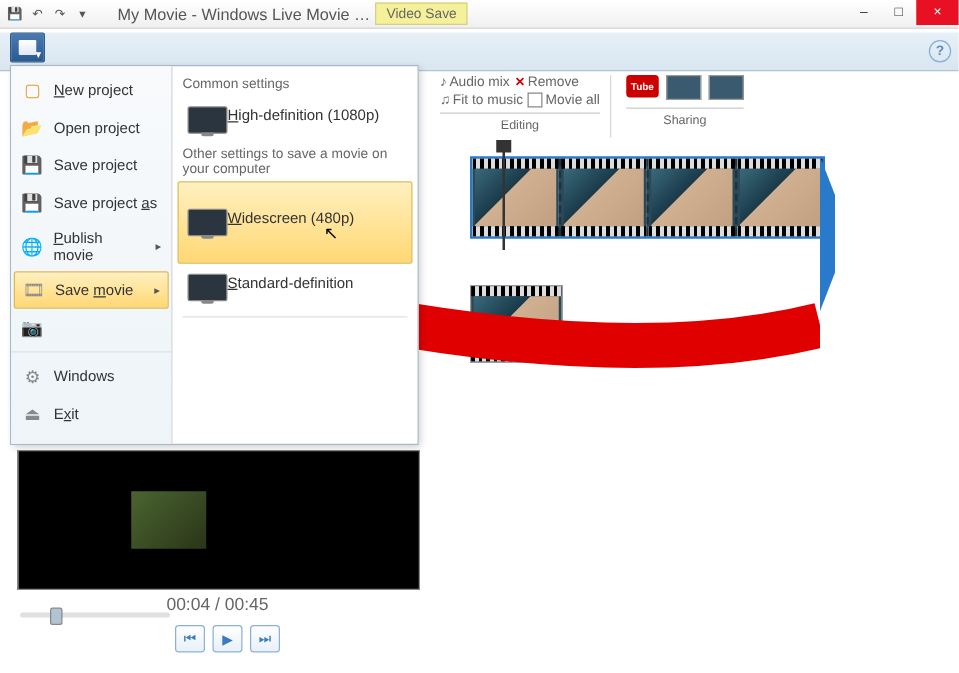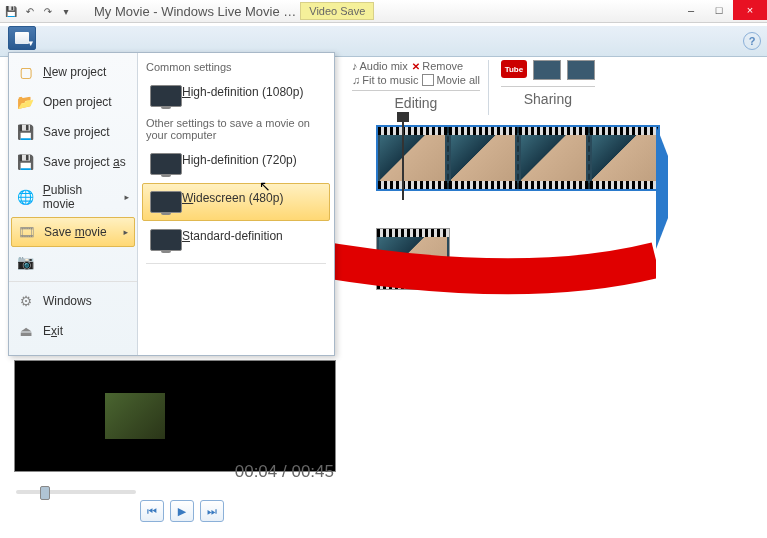--- a/index.html
+++ b/index.html
@@ -17,39 +17,39 @@
 .file-btn-inner{width:14px;height:12px;background:linear-gradient(#fff,#e0e8f0);border-radius:1px}
 .help-btn{position:absolute;right:6px;top:6px;width:16px;height:16px;border:1px solid #8bb0d8;border-radius:50%;color:#5a8ac0;display:flex;align-items:center;justify-content:center;font-size:11px;font-weight:bold}
 .ribbon-groups{position:absolute;left:344px;top:60px;display:flex;gap:4px;font-size:11px;color:#666}
 .ribbon-group{display:flex;flex-direction:column;align-items:center;padding:0 8px 4px;border-right:1px solid #d0d8e0}
 .ribbon-row{display:flex;gap:4px;margin-bottom:2px}
 .ribbon-item{display:flex;align-items:center;gap:2px}
 .rx{color:#c00;font-weight:bold;font-size:10px}
 .cb{width:10px;height:10px;border:1px solid #888}
 .yt{width:26px;height:18px;background:#c00;border-radius:3px;color:#fff;display:flex;align-items:center;justify-content:center;font-size:8px;font-weight:bold}
 .thumb-ico{width:26px;height:18px;background:#3a5a70;border:1px solid #999}
-.group-label{font-size:14px;color:#666;margin-top:2px}
+.group-label{font-size:10px;color:#666;margin-top:2px}
 .grp-bottom{border-bottom:1px solid #ccc;padding-bottom:2px;margin-bottom:2px}
 .file-menu{position:absolute;left:8px;top:52px;width:325px;height:302px;background:#fff;border:1px solid #a8b8c8;box-shadow:2px 2px 6px rgba(0,0,0,.2);display:flex;z-index:10}
 .menu-left{width:128px;background:linear-gradient(to bottom,#f8fafc,#eef4f8);border-right:1px solid #d0d8e0;padding-top:4px}
 .menu-item{display:flex;align-items:center;gap:8px;padding:6px 8px;font-size:12px;cursor:pointer}
 .menu-item.sel{background:linear-gradient(#fff0c0,#ffd874);border:1px solid #e0b850;border-radius:2px;margin:0 2px;padding:5px 6px}
 .menu-item .ico{width:18px;height:18px;display:flex;align-items:center;justify-content:center;font-size:14px}
 .submenu-arrow{margin-left:auto;font-size:9px;color:#555}
 .menu-right{flex:1;padding:6px 8px}
 .section-hdr{font-size:11px;color:#666;margin:2px 0 4px}
 .save-opt{display:flex;align-items:flex-start;padding:8px 4px;font-size:12px;cursor:pointer}
-.save-opt.hl{background:linear-gradient(#fff0c0,#ffd874);border:1px solid #e0b850;border-radius:2px;margin:0 -4px;padding:7px 7px}
+.save-opt.hl{background:linear-gradient(#fff0c0,#ffd874);border:1px solid #e0b850;border-radius:2px;margin:0 -4px;padding:21px 7px}
 .monitor{width:30px;height:20px;background:#2a3540;border:1px solid #888;border-radius:2px;position:relative}
 .monitor::after{content:"";position:absolute;bottom:-3px;left:50%;transform:translateX(-50%);width:10px;height:3px;background:#888;border-radius:0 0 2px 2px}
 .sep{border-top:1px solid #e0e0e0;margin:4px 0}
 .cursor{position:absolute;left:259px;top:178px;font-size:14px;color:#000;z-index:20}
 .preview{position:absolute;left:14px;top:360px;width:320px;height:110px;background:#000;border:1px solid #888}
 .preview-img{position:absolute;left:90px;top:32px;width:60px;height:46px;background:linear-gradient(135deg,#4a6530,#2a3518)}
-.preview-time{position:absolute;left:14px;top:462px;width:320px;text-align:right;font-size:17px;color:#666}
+.preview-time{position:absolute;left:14px;top:475px;width:320px;text-align:center;font-size:14px;color:#666}
 .seek{position:absolute;left:16px;top:490px;width:120px;height:4px;background:#e0e0e0;border-radius:2px}
 .seek-thumb{position:absolute;left:24px;top:-4px;width:8px;height:12px;background:#b0c4d4;border:1px solid #888;border-radius:2px}
 .play-controls{position:absolute;left:140px;top:500px;display:flex;gap:6px}
 .pc-btn{width:22px;height:20px;border:1px solid #8bb0d8;border-radius:3px;display:flex;align-items:center;justify-content:center;color:#3a7ac0;font-size:11px;background:linear-gradient(#fff,#e8f0f8)}
 .timeline{position:absolute;left:376px;top:125px;width:280px;height:62px;border:2px solid #2a7acc}
 .filmstrip{display:flex;height:100%}
 .frame{flex:1;background:#2a4a5a;border-left:2px dashed rgba(0,0,0,.3);position:relative}
 .frame:first-child{border-left:none}
 .sprocket{position:absolute;top:0;left:0;right:0;height:8px;background:repeating-linear-gradient(90deg,#000 0 3px,#ddd 3px 6px)}
 .sprocket.bot{top:auto;bottom:0}
@@ -169,24 +169,20 @@
         <span><span>E</span><u>x</u><span>it</span></span>
       </div>
   </div>
   <div class="menu-right">
     <div class="section-hdr">Common settings</div>
     <div class="save-opt">
         <div class="monitor"></div>
         <span><u>H</u>igh-definition (1080p)</span>
       </div>
     <div class="section-hdr">Other settings to save a movie on your computer</div>
-    <div class="save-opt">
-        <div class="monitor"></div>
-        <span>High-definition (720p)</span>
-      </div>
     <div class="save-opt hl">
         <div class="monitor"></div>
         <span><u>W</u>idescreen (480p)</span>
       </div>
     <div class="save-opt">
         <div class="monitor"></div>
         <span><u>S</u>tandard-definition</span>
       </div>
     <div class="sep"></div>
   </div>

